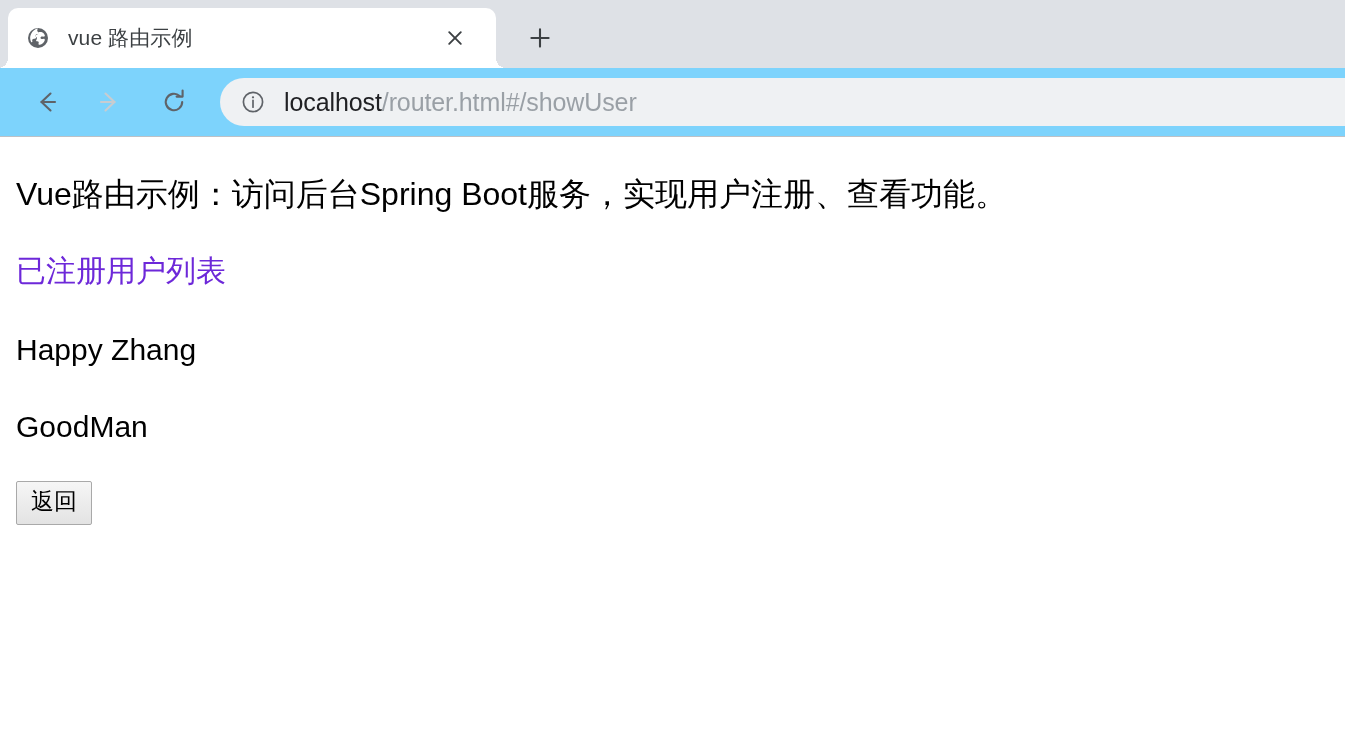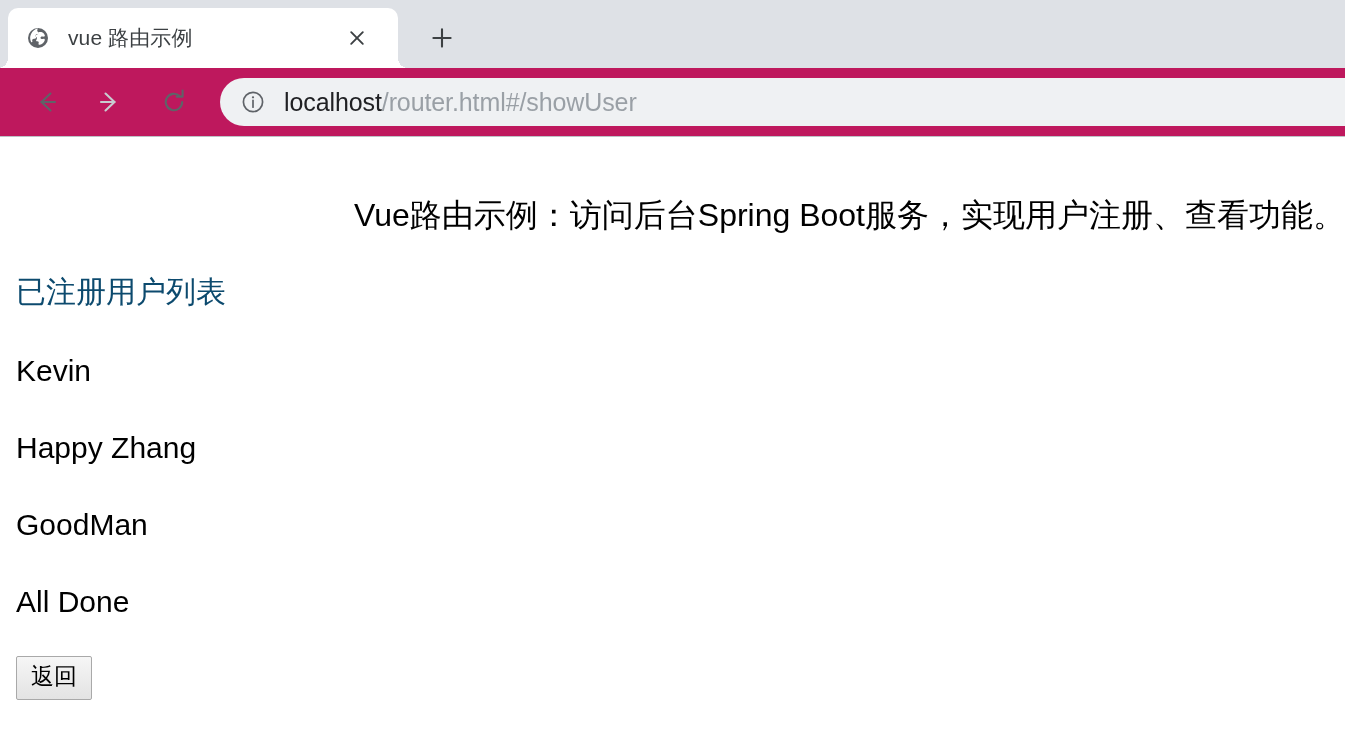--- a/index.html
+++ b/index.html
@@ -24,21 +24,21 @@
   .tabstrip {
     position: relative;
     height: 68px;
     background: #dee1e6;
     display: flex;
     align-items: flex-end;
   }
 
   .tab {
     position: relative;
-    width: 390px;
+    width: 488px;
     height: 60px;
     background: #ffffff;
     border-top-left-radius: 10px;
     border-top-right-radius: 10px;
     margin-left: 8px;
     display: flex;
     align-items: center;
     box-sizing: border-box;
     padding: 0 12px 0 18px;
   }
@@ -100,21 +100,21 @@
     margin-bottom: 4px;
     display: flex;
     align-items: center;
     justify-content: center;
     border-radius: 50%;
   }
 
   .toolbar {
     position: relative;
     height: 69px;
-    background: #be185d;
+    background: #7dd3fc;
     display: flex;
     align-items: center;
     padding-left: 22px;
     box-sizing: border-box;
     border-bottom: 1px solid #bdc1c6;
   }
 
   .navbtn {
     width: 48px;
     height: 48px;
@@ -167,29 +167,28 @@
     background: #ffffff;
     height: 600px;
     box-sizing: border-box;
   }
 
   .headline {
     font-size: 32px;
     color: #000000;
     font-weight: normal;
     margin: 0;
-    padding-top: 59px;
+    padding-top: 38px;
     line-height: 1.2;
     letter-spacing: 0;
-    text-align: right;
   }
 
   .subhead {
     font-size: 30px;
-    color: #0c4a6e;
+    color: #6d28d9;
     font-weight: normal;
     margin: 0;
     padding-top: 40px;
     line-height: 1.2;
   }
 
   .user-row {
     font-size: 30px;
     color: #000000;
     margin: 0;
@@ -278,24 +277,22 @@
     </div>
   </div>
 
   <div class="page">
 
     <p class="headline">Vue路由示例：访问后台Spring Boot服务，实现用户注册、查看功能。</p>
 
     <p class="subhead">已注册用户列表</p>
 
     <div>
-      <p class="user-row">Kevin</p>
       <p class="user-row">Happy Zhang</p>
       <p class="user-row">GoodMan</p>
-      <p class="user-row">All Done</p>
     </div>
 
     <div class="btn-wrap">
       <button class="back-button">返回</button>
     </div>
 
   </div>
 </div>
 
 </body></html>

